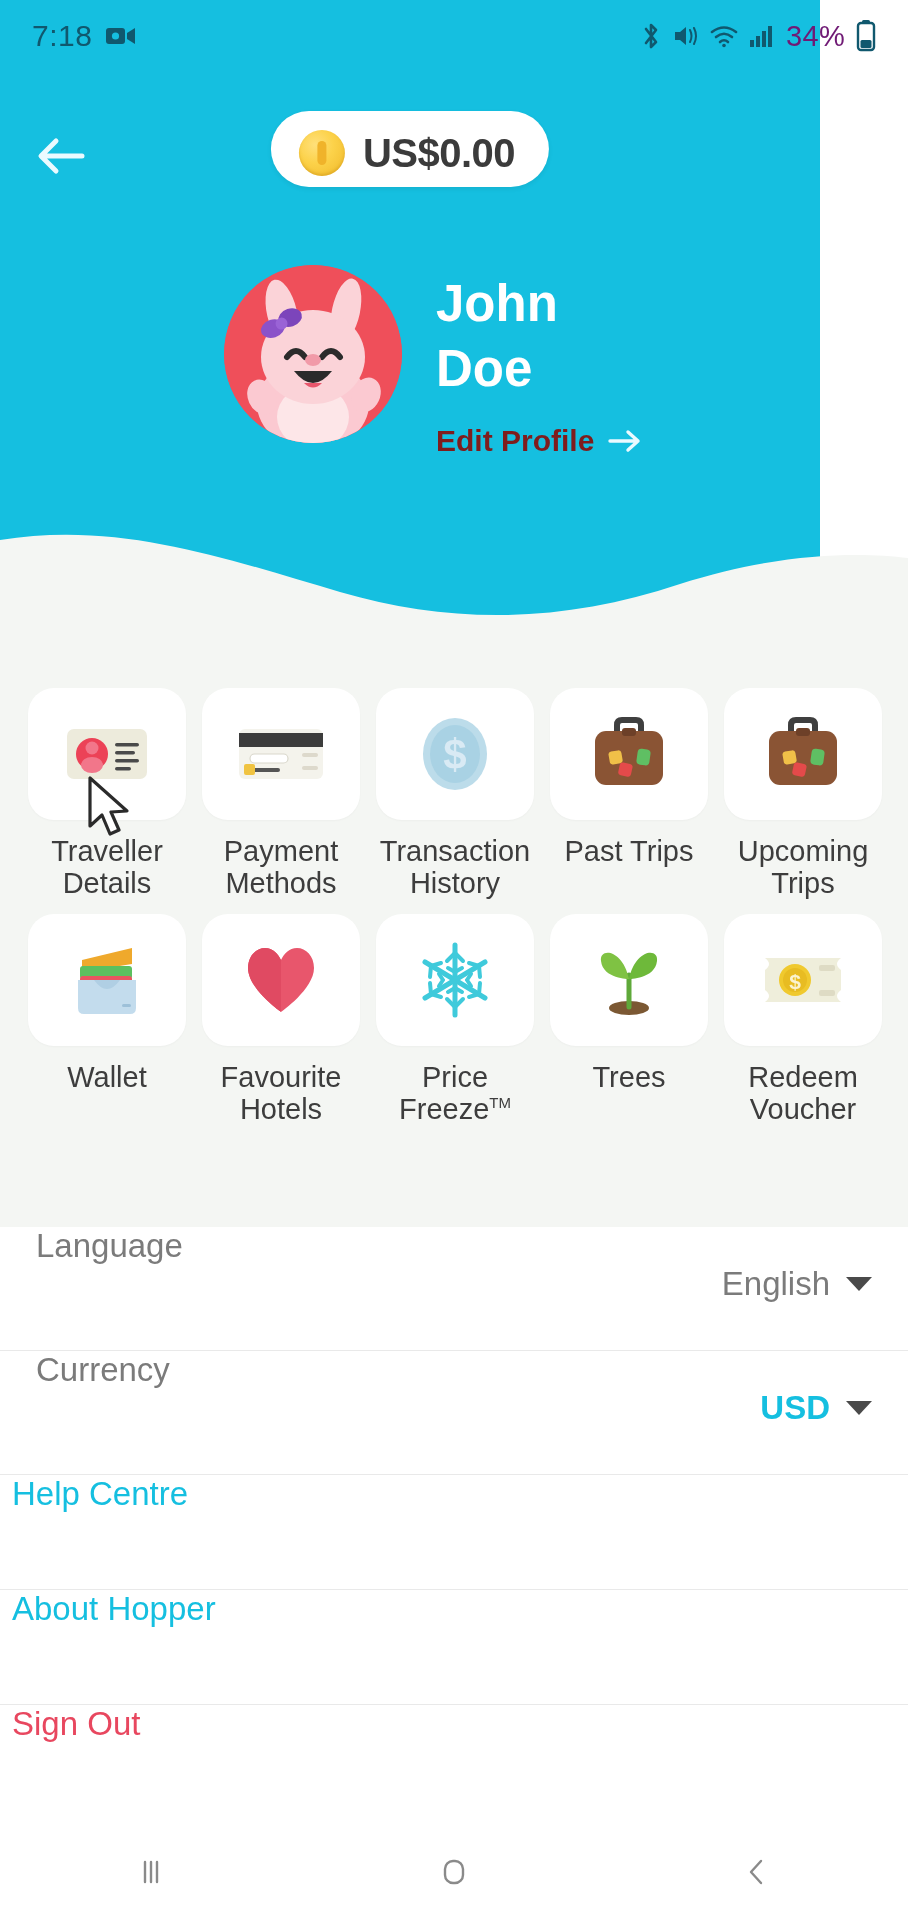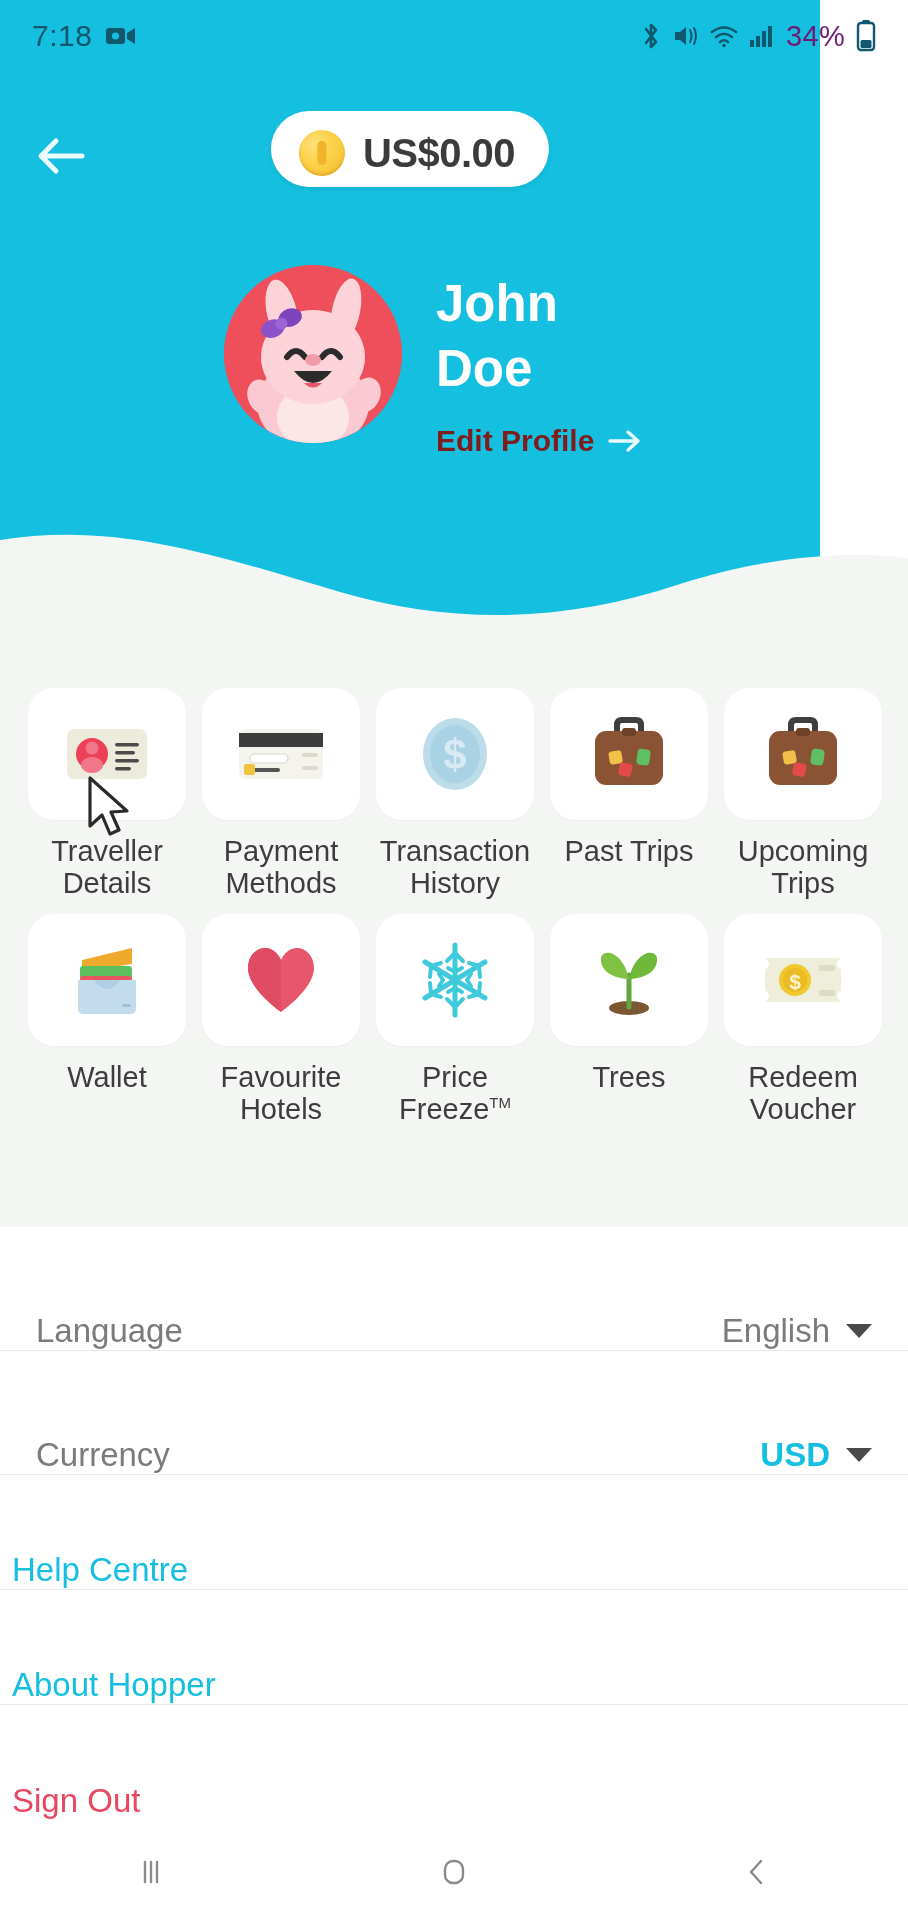--- a/index.html
+++ b/index.html
@@ -134,23 +134,24 @@
   .tm { font-size: 15px; vertical-align: super; }
 
   
   .list {
     position: absolute; left: 0; top: 1227px;
     width: 908px;
     background: #ffffff;
   }
   .row {
     height: 124px;
-    display: flex; align-items: flex-end;
+    display: flex; align-items: flex-start;
     padding: 0 36px;
     border-bottom: 1px solid #e9e9e9;
+    flex-direction: column;
   }
   .row-label { font-size: 33px; color: #7b7b7b; }
   .row-right { margin-left: auto; display: flex; align-items: center; gap: 16px; }
   .row-val { font-size: 33px; color: #7b7b7b; }
   .row-val.accent { color: #15bfe0; font-weight: bold; }
   .caret {
     width: 0; height: 0;
     border-left: 13px solid transparent;
     border-right: 13px solid transparent;
     border-top: 14px solid #4a4a4a;

